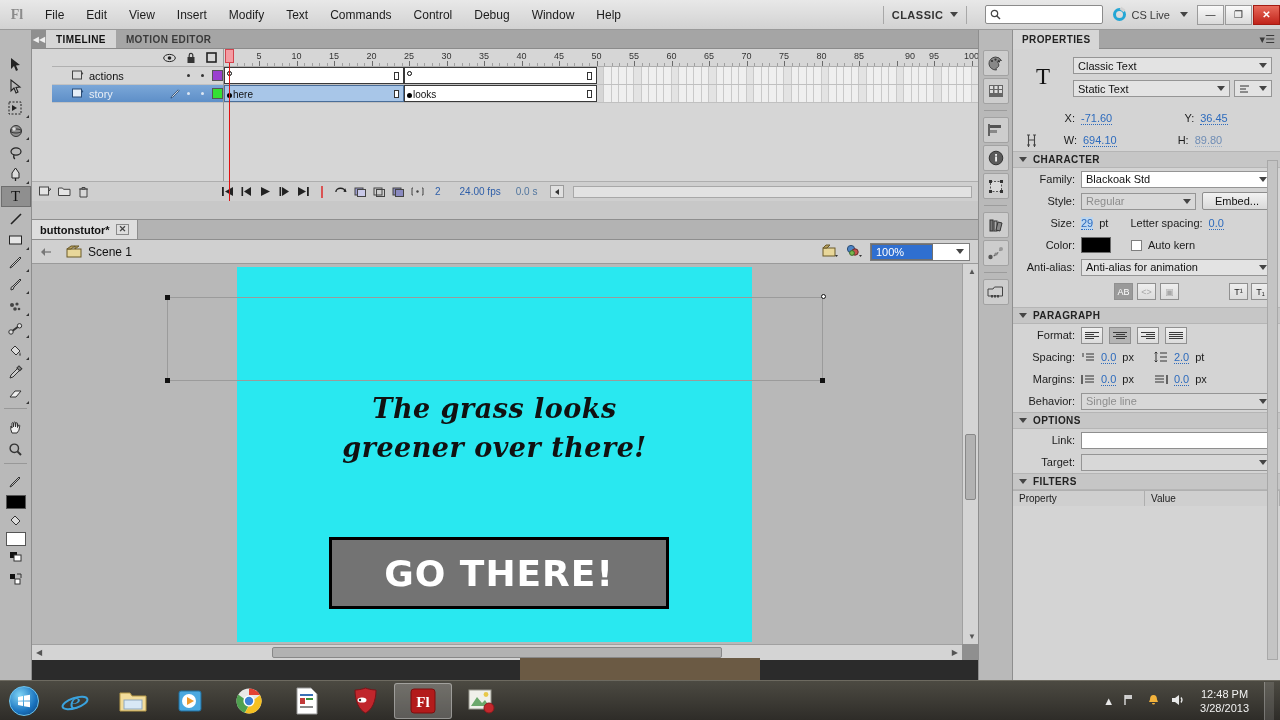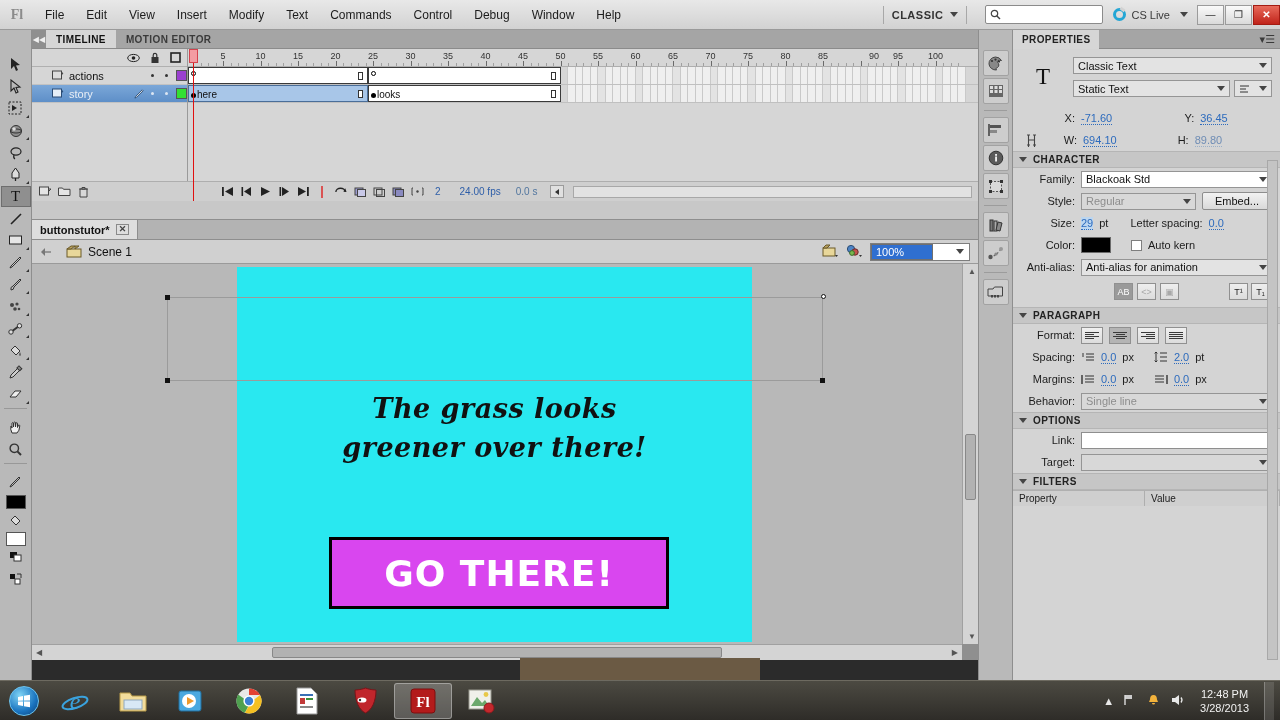--- a/index.html
+++ b/index.html
@@ -78,21 +78,21 @@
     background: #c8c8c8; border-bottom: 1px solid #8e8e8e;
   }
   .tl-tabs { height: 19px; background: #a5a5a5; display: flex; align-items: stretch; border-bottom: 1px solid #8b8b8b; }
   .tl-collapse { width: 14px; background: #8f8f8f; color: #efefef; font-size: 8px; display:flex; align-items:center; justify-content:center; }
   .tl-tab {
     padding: 0 10px; display: flex; align-items: center; font-size: 10px; font-weight: bold;
     letter-spacing: .4px; color: #3a3a3a; background: #a5a5a5;
   }
   .tl-tab.active { background: #d6d6d6; color: #111; }
   .tl-body { position: relative; height: 152px; background: #d6d6d6; display: flex; }
-  .layer-col { width: 156px; background: #d6d6d6; border-right: 1px solid #9a9a9a; }
+  .layer-col { width: 172px; background: #d6d6d6; border-right: 1px solid #9a9a9a; margin-left: 20px; }
   .layer-head {
     height: 18px; display: flex; align-items: center; justify-content: flex-end;
     padding-right: 6px; gap: 10px; background: #d6d6d6; border-bottom: 1px solid #b0b0b0;
   }
   .layer-row {
     height: 18px; display: flex; align-items: center; padding-left: 20px;
     border-bottom: 1px solid #c2c2c2; font-size: 11px; color: #111; position: relative;
   }
   .layer-row.sel { background: linear-gradient(#7ba7d8, #5e8fc8); color: #e9eef5; }
   .layer-icon { width: 12px; height: 11px; margin-right: 5px; flex: none; }
@@ -177,21 +177,21 @@
   .sel-box { position: absolute; left: -70px; top: 30px; width: 656px; height: 84px; border: 1px solid #9b9b9b; pointer-events: none; }
   .handle { position: absolute; width: 5px; height: 5px; background: #111; }
   .handle.circ { background: #fff; border: 1px solid #111; border-radius: 50%; }
   .grass-txt {
     position: absolute; left: 0; right: 0; top: 122px; text-align: center;
     font-family: "DejaVu Serif", "Liberation Serif", serif; font-size: 27px; color: #111;
     line-height: 1.45; font-style: italic; font-weight: bold; letter-spacing: .5px;
   }
   .gothere {
     position: absolute; left: 92px; top: 270px; width: 340px; height: 72px;
-    background: #d946ef; border: 3px solid #000;
+    background: #737373; border: 3px solid #000;
     display: flex; align-items: center; justify-content: center;
   }
   .gothere-txt {
     color: #fff; font-size: 36px; font-weight: bold; letter-spacing: 1px;
     font-family: "DejaVu Sans", "Liberation Sans", sans-serif;
   }
   .vscroll-stage { position: absolute; right: 0; top: 0; bottom: 16px; width: 16px; background: #d4d4d4; border-left: 1px solid #a0a0a0; }
   .vs-thumb { position: absolute; left: 2px; right: 2px; top: 170px; height: 66px; background: #b2b2b2; border: 1px solid #888; border-radius: 2px; }
   .hscroll-stage { position: absolute; left: 0; right: 16px; bottom: 0; height: 16px; background: #d4d4d4; border-top: 1px solid #a0a0a0; }
   .hs-thumb { position: absolute; top: 2px; bottom: 2px; left: 240px; width: 450px; background: #b2b2b2; border: 1px solid #888; border-radius: 2px; }

